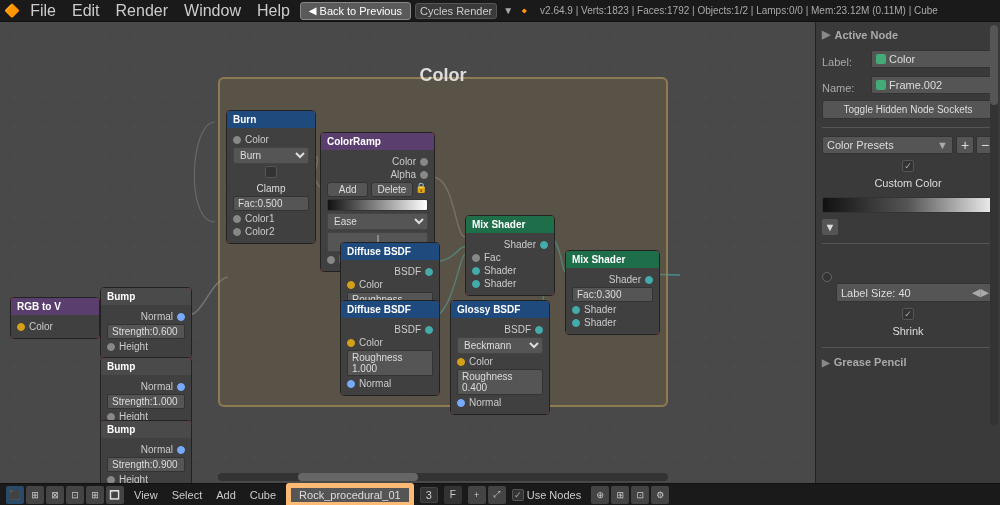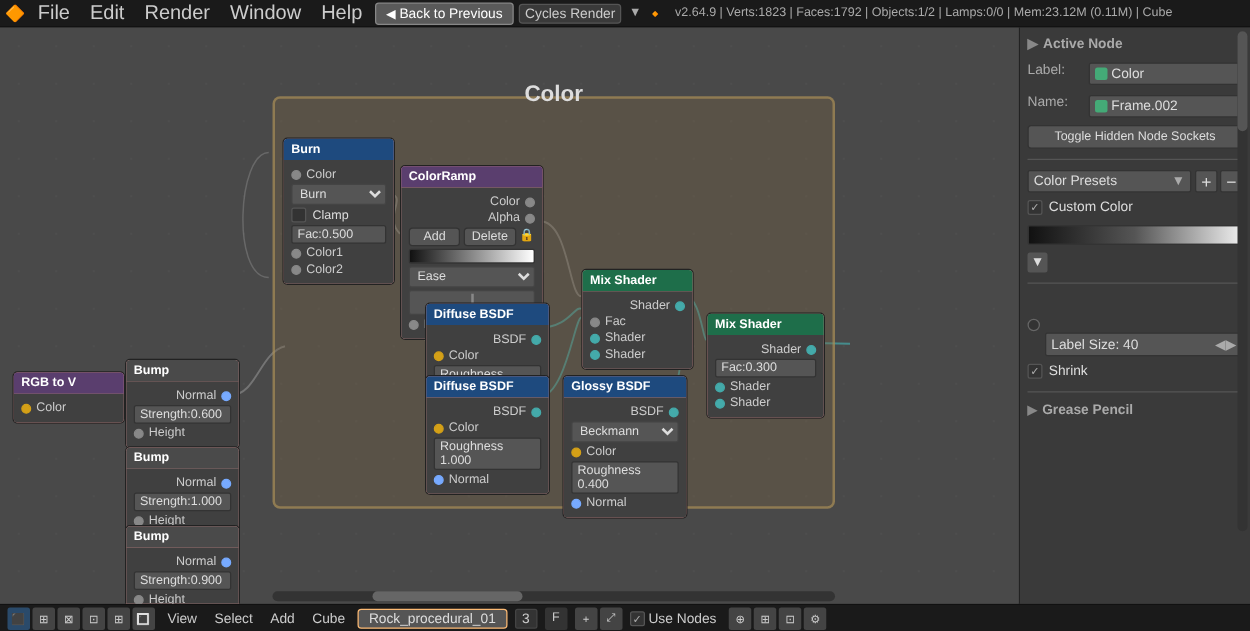--- a/index.html
+++ b/index.html
@@ -98,21 +98,21 @@
       left: 50%;
       transform: translateX(-50%);
       font-size: 18px;
       color: #ddd;
       font-weight: bold;
     }
 
     
     .node {
       position: absolute;
-      background: #fca5a5;
+      background: #ef4444;
       border: 1px solid #222;
       border-radius: 4px;
       min-width: 90px;
       font-size: 10px;
     }
     .node-header {
       padding: 3px 6px;
       border-radius: 3px 3px 0 0;
       font-size: 10px;
       font-weight: bold;
@@ -185,21 +185,21 @@
       color: #aaa;
       font-size: 11px;
       font-weight: bold;
       display: flex;
       align-items: center;
       gap: 4px;
       margin-bottom: 3px;
     }
     .panel-label-row {
       display: flex;
-      align-items: flex-start;
+      align-items: flex-end;
       gap: 4px;
       margin: 2px 0;
     }
     .panel-label {
       color: #aaa;
       font-size: 11px;
       width: 45px;
       flex-shrink: 0;
     }
     .panel-input {
@@ -248,20 +248,21 @@
       justify-content: center;
       cursor: pointer;
       font-size: 14px;
       line-height: 1;
     }
     .checkbox-row {
       display: flex;
       align-items: center;
       gap: 5px;
       margin: 2px 0;
+      flex-direction: column;
     }
     .checkbox {
       width: 12px;
       height: 12px;
       background: #333;
       border: 1px solid #555;
       border-radius: 2px;
       display: flex;
       align-items: center;
       justify-content: center;
@@ -336,21 +337,21 @@
       display: flex;
       align-items: center;
       justify-content: center;
       font-size: 9px;
       color: #ccc;
       cursor: pointer;
       flex-shrink: 0;
     }
     .node-name-display {
       background: #555;
-      border: 1px solid #fdba74;
+      border: 5px solid #fdba74;
       border-radius: 3px;
       padding: 1px 8px;
       color: #ddd;
       font-size: 11px;
     }
     .bottom-number {
       background: #333;
       border: 1px solid #444;
       border-radius: 2px;
       padding: 1px 5px;

